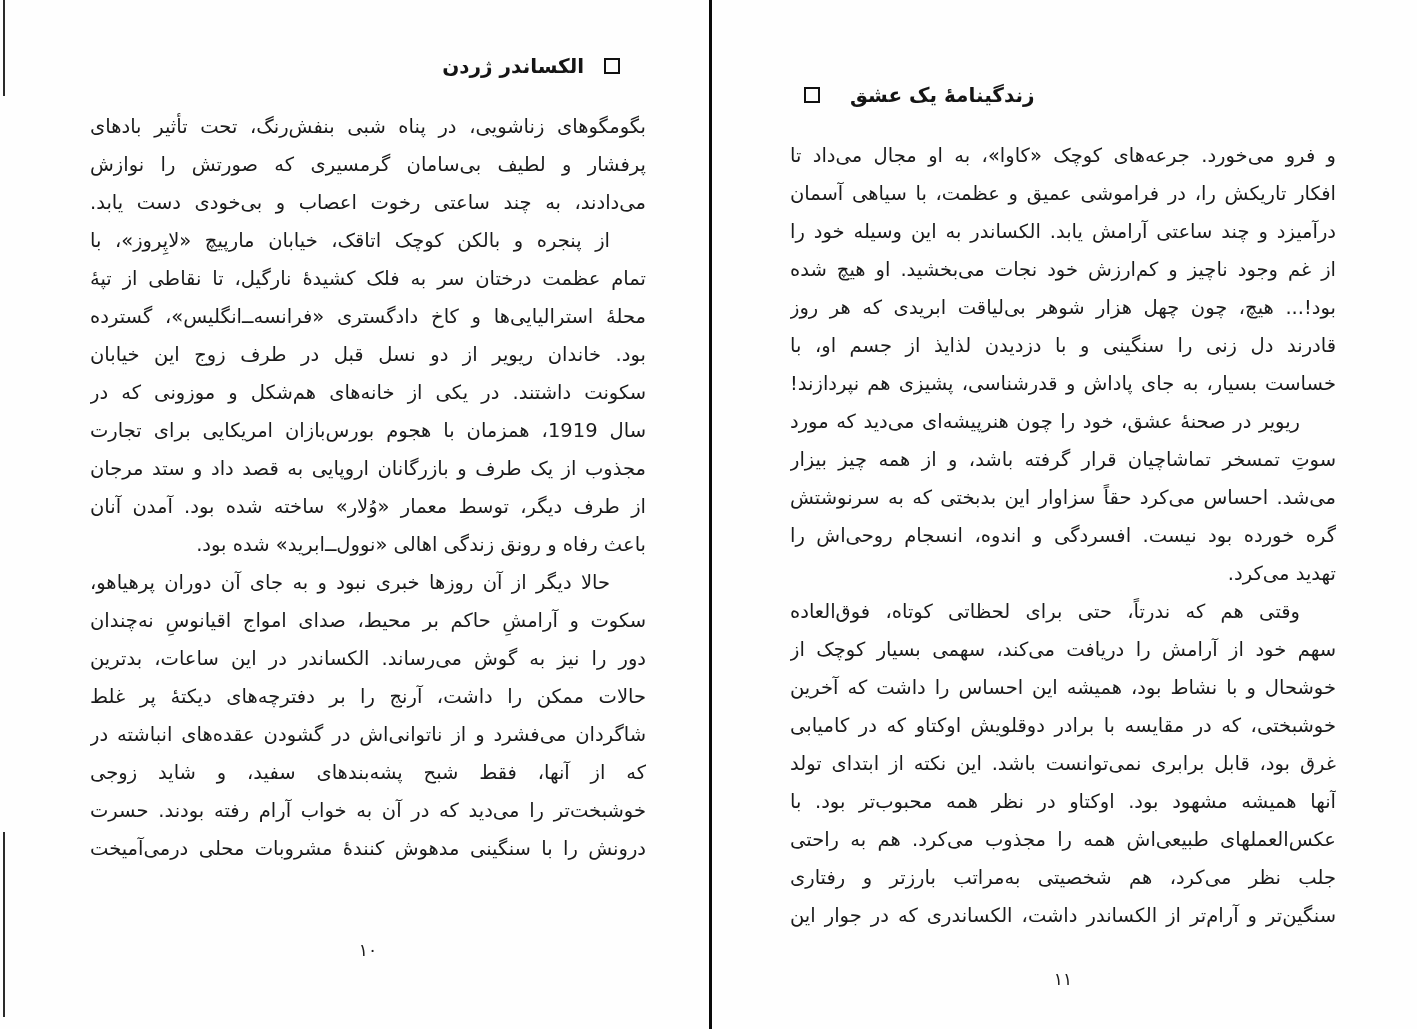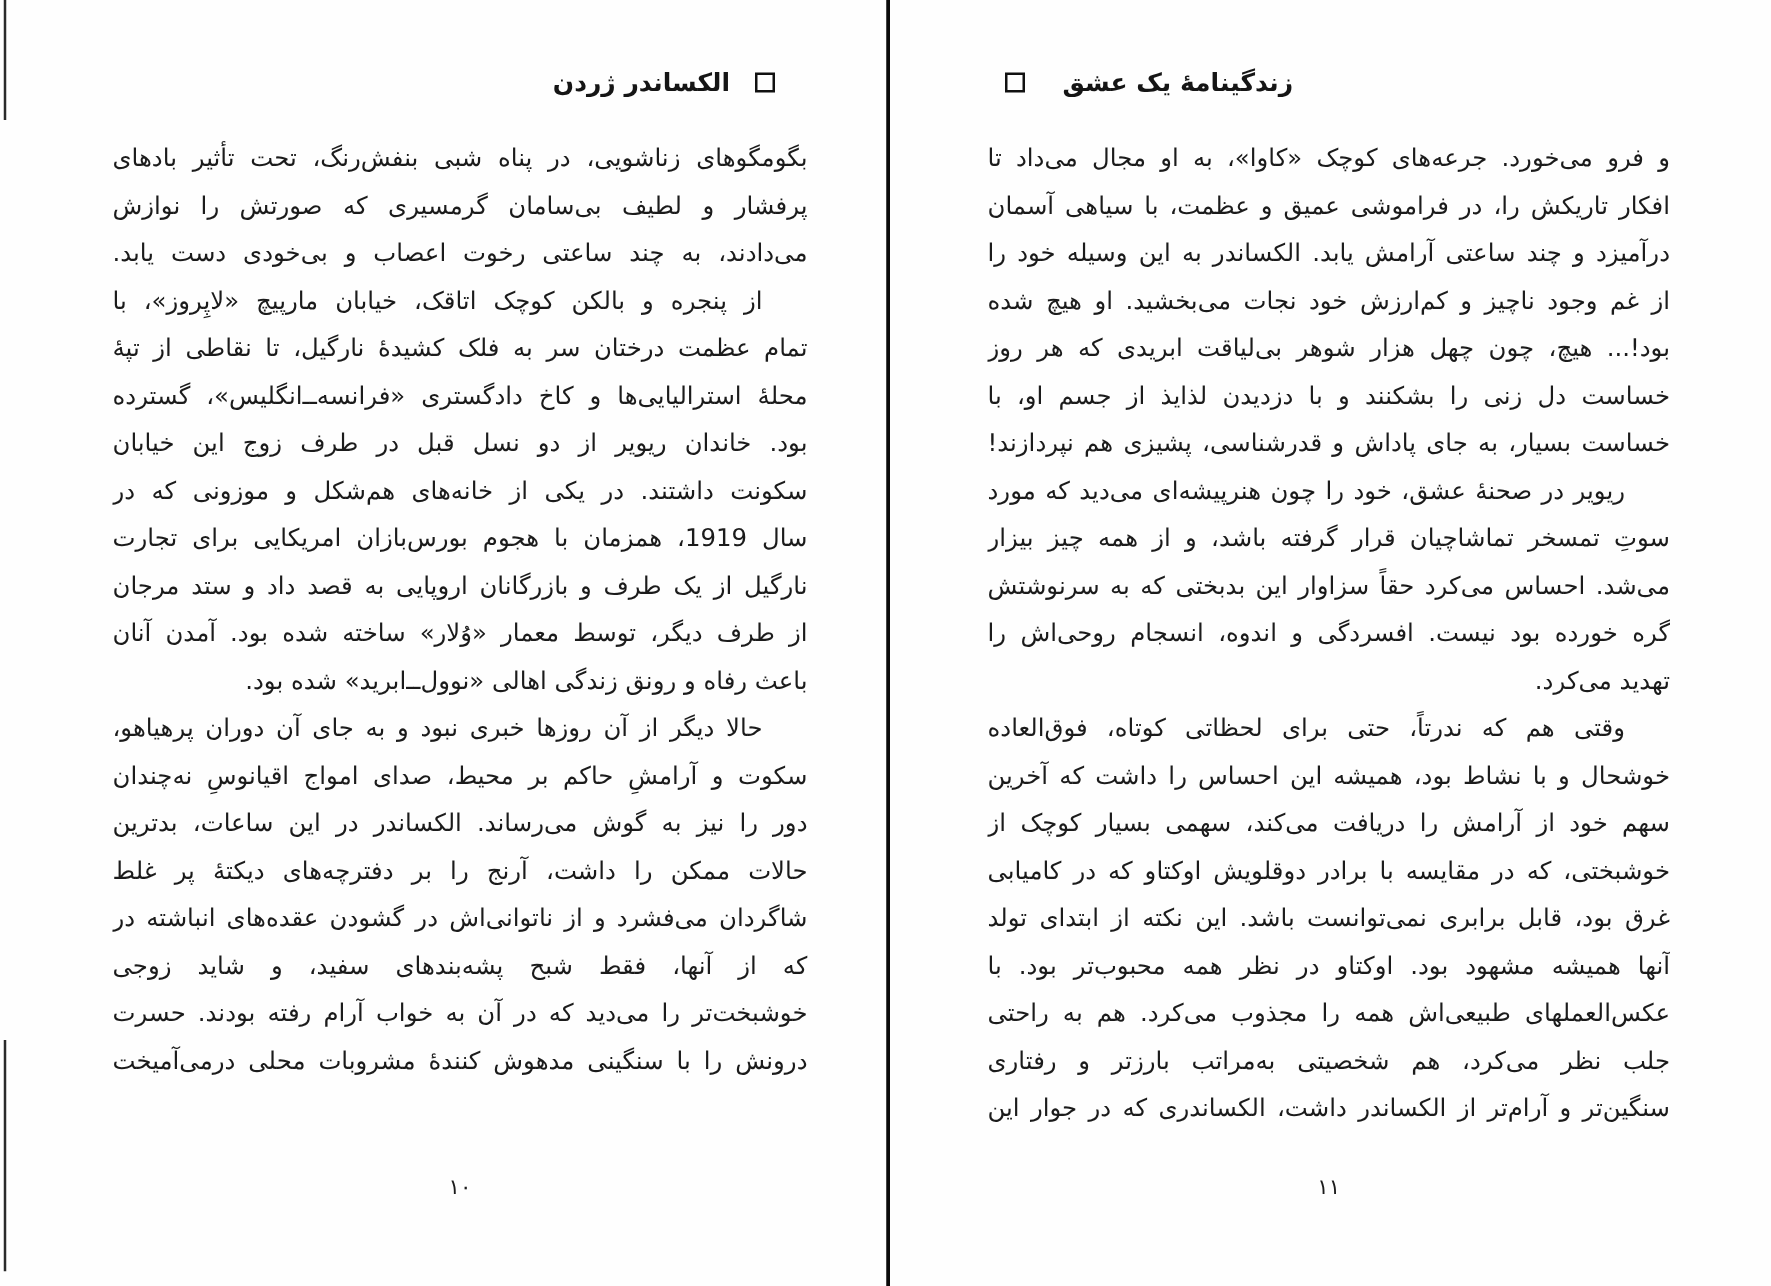--- a/index.html
+++ b/index.html
@@ -9,21 +9,21 @@
     font-family:"DejaVu Sans", sans-serif;
   }
   
   .spine-divider{position:absolute;left:709px;top:0;width:3px;height:1029px;background:#0a0a0a;}
   .scan-edge{position:absolute;left:3px;width:2px;background:#2a2a2a;}
   .scan-edge.top{top:0;height:96px;}
   .scan-edge.bottom{top:832px;height:185px;}
 
   .page{position:absolute;top:0;height:865px;}
   .page-left{left:90px;width:556px;}
-  .page-right{left:790px;width:546px;}
+  .page-right{left:790px;width:546px;margin-top:29px;}
 
   .running-header{
     position:absolute;top:50px;left:0;right:0;height:32px;
     display:flex;align-items:center;
   }
   .running-header.to-right{justify-content:flex-end;padding-right:26px;}
   .running-header.to-left{justify-content:flex-start;padding-left:14px;}
   .hdr-title{
     font-size:20px;font-weight:bold;color:#151515;direction:rtl;
   }
@@ -66,21 +66,21 @@
   <div class="text-block">
       <div class="line">بگومگوهای زناشویی، در پناه شبی بنفش‌رنگ، تحت تأثیر بادهای</div>
       <div class="line">پرفشار و لطیف بی‌سامان گرمسیری که صورتش را نوازش</div>
       <div class="line">می‌دادند، به چند ساعتی رخوت اعصاب و بی‌خودی دست یابد.</div>
       <div class="line indent">از پنجره و بالکن کوچک اتاقک، خیابان مارپیچ «لاپِروز»، با</div>
       <div class="line">تمام عظمت درختان سر به فلک کشیدهٔ نارگیل، تا نقاطی از تپهٔ</div>
       <div class="line">محلهٔ استرالیایی‌ها و کاخ دادگستری «فرانسه‌ــ‌انگلیس»، گسترده</div>
       <div class="line">بود. خاندان ریویر از دو نسل قبل در طرف زوج این خیابان</div>
       <div class="line">سکونت داشتند. در یکی از خانه‌های هم‌شکل و موزونی که در</div>
       <div class="line">سال 1919، همزمان با هجوم بورس‌بازان امریکایی برای تجارت</div>
-      <div class="line">نارگیل از یک طرف و بازرگانان اروپایی به قصد داد و ستد مرجان</div>
+      <div class="line">مجذوب از یک طرف و بازرگانان اروپایی به قصد داد و ستد مرجان</div>
       <div class="line">از طرف دیگر، توسط معمار «وُلار» ساخته شده بود. آمدن آنان</div>
       <div class="line end">باعث رفاه و رونق زندگی اهالی «نوول‌ــ‌ابرید» شده بود.</div>
       <div class="line indent">حالا دیگر از آن روزها خبری نبود و به جای آن دوران پرهیاهو،</div>
       <div class="line">سکوت و آرامشِ حاکم بر محیط، صدای امواج اقیانوسِ نه‌چندان</div>
       <div class="line">دور را نیز به گوش می‌رساند. الکساندر در این ساعات، بدترین</div>
       <div class="line">حالات ممکن را داشت، آرنج را بر دفترچه‌های دیکتهٔ پر غلط</div>
       <div class="line">شاگردان می‌فشرد و از ناتوانی‌اش در گشودن عقده‌های انباشته در</div>
       <div class="line">که از آنها، فقط شبح پشه‌بندهای سفید، و شاید زوجی</div>
       <div class="line">خوشبخت‌تر را می‌دید که در آن به خواب آرام رفته بودند. حسرت</div>
       <div class="line">درونش را با سنگینی مدهوش کنندهٔ مشروبات محلی درمی‌آمیخت</div>
@@ -92,30 +92,30 @@
   <div class="running-header to-left">
     <span class="sq-ornament"></span>
     <span class="hdr-title">زندگینامهٔ یک عشق</span>
   </div>
   <div class="text-block">
       <div class="line">و فرو می‌خورد. جرعه‌های کوچک «کاوا»، به او مجال می‌داد تا</div>
       <div class="line">افکار تاریکش را، در فراموشی عمیق و عظمت، با سیاهی آسمان</div>
       <div class="line">درآمیزد و چند ساعتی آرامش یابد. الکساندر به این وسیله خود را</div>
       <div class="line">از غم وجود ناچیز و کم‌ارزش خود نجات می‌بخشید. او هیچ شده</div>
       <div class="line">بود!... هیچ، چون چهل هزار شوهر بی‌لیاقت ابریدی که هر روز</div>
-      <div class="line">خساست دل زنی را بشکنند و با دزدیدن لذایذ از جسم او، با</div>
+      <div class="line">قادرند دل زنی را سنگینی و با دزدیدن لذایذ از جسم او، با</div>
       <div class="line">خساست بسیار، به جای پاداش و قدرشناسی، پشیزی هم نپردازند!</div>
       <div class="line indent">ریویر در صحنهٔ عشق، خود را چون هنرپیشه‌ای می‌دید که مورد</div>
       <div class="line">سوتِ تمسخر تماشاچیان قرار گرفته باشد، و از همه چیز بیزار</div>
       <div class="line">می‌شد. احساس می‌کرد حقاً سزاوار این بدبختی که به سرنوشتش</div>
       <div class="line">گره خورده بود نیست. افسردگی و اندوه، انسجام روحی‌اش را</div>
       <div class="line end">تهدید می‌کرد.</div>
       <div class="line indent">وقتی هم که ندرتاً، حتی برای لحظاتی کوتاه، فوق‌العاده</div>
+      <div class="line">سهم خود از آرامش را دریافت می‌کند، سهمی بسیار کوچک از</div>
       <div class="line">خوشحال و با نشاط بود، همیشه این احساس را داشت که آخرین</div>
-      <div class="line">سهم خود از آرامش را دریافت می‌کند، سهمی بسیار کوچک از</div>
       <div class="line">خوشبختی، که در مقایسه با برادر دوقلویش اوکتاو که در کامیابی</div>
       <div class="line">غرق بود، قابل برابری نمی‌توانست باشد. این نکته از ابتدای تولد</div>
       <div class="line">آنها همیشه مشهود بود. اوکتاو در نظر همه محبوب‌تر بود. با</div>
       <div class="line">عکس‌العملهای طبیعی‌اش همه را مجذوب می‌کرد. هم به راحتی</div>
       <div class="line">جلب نظر می‌کرد، هم شخصیتی به‌مراتب بارزتر و رفتاری</div>
       <div class="line">سنگین‌تر و آرام‌تر از الکساندر داشت، الکساندری که در جوار این</div>
     </div>
   <div class="page-number">۱۱</div>
 </div>
 

